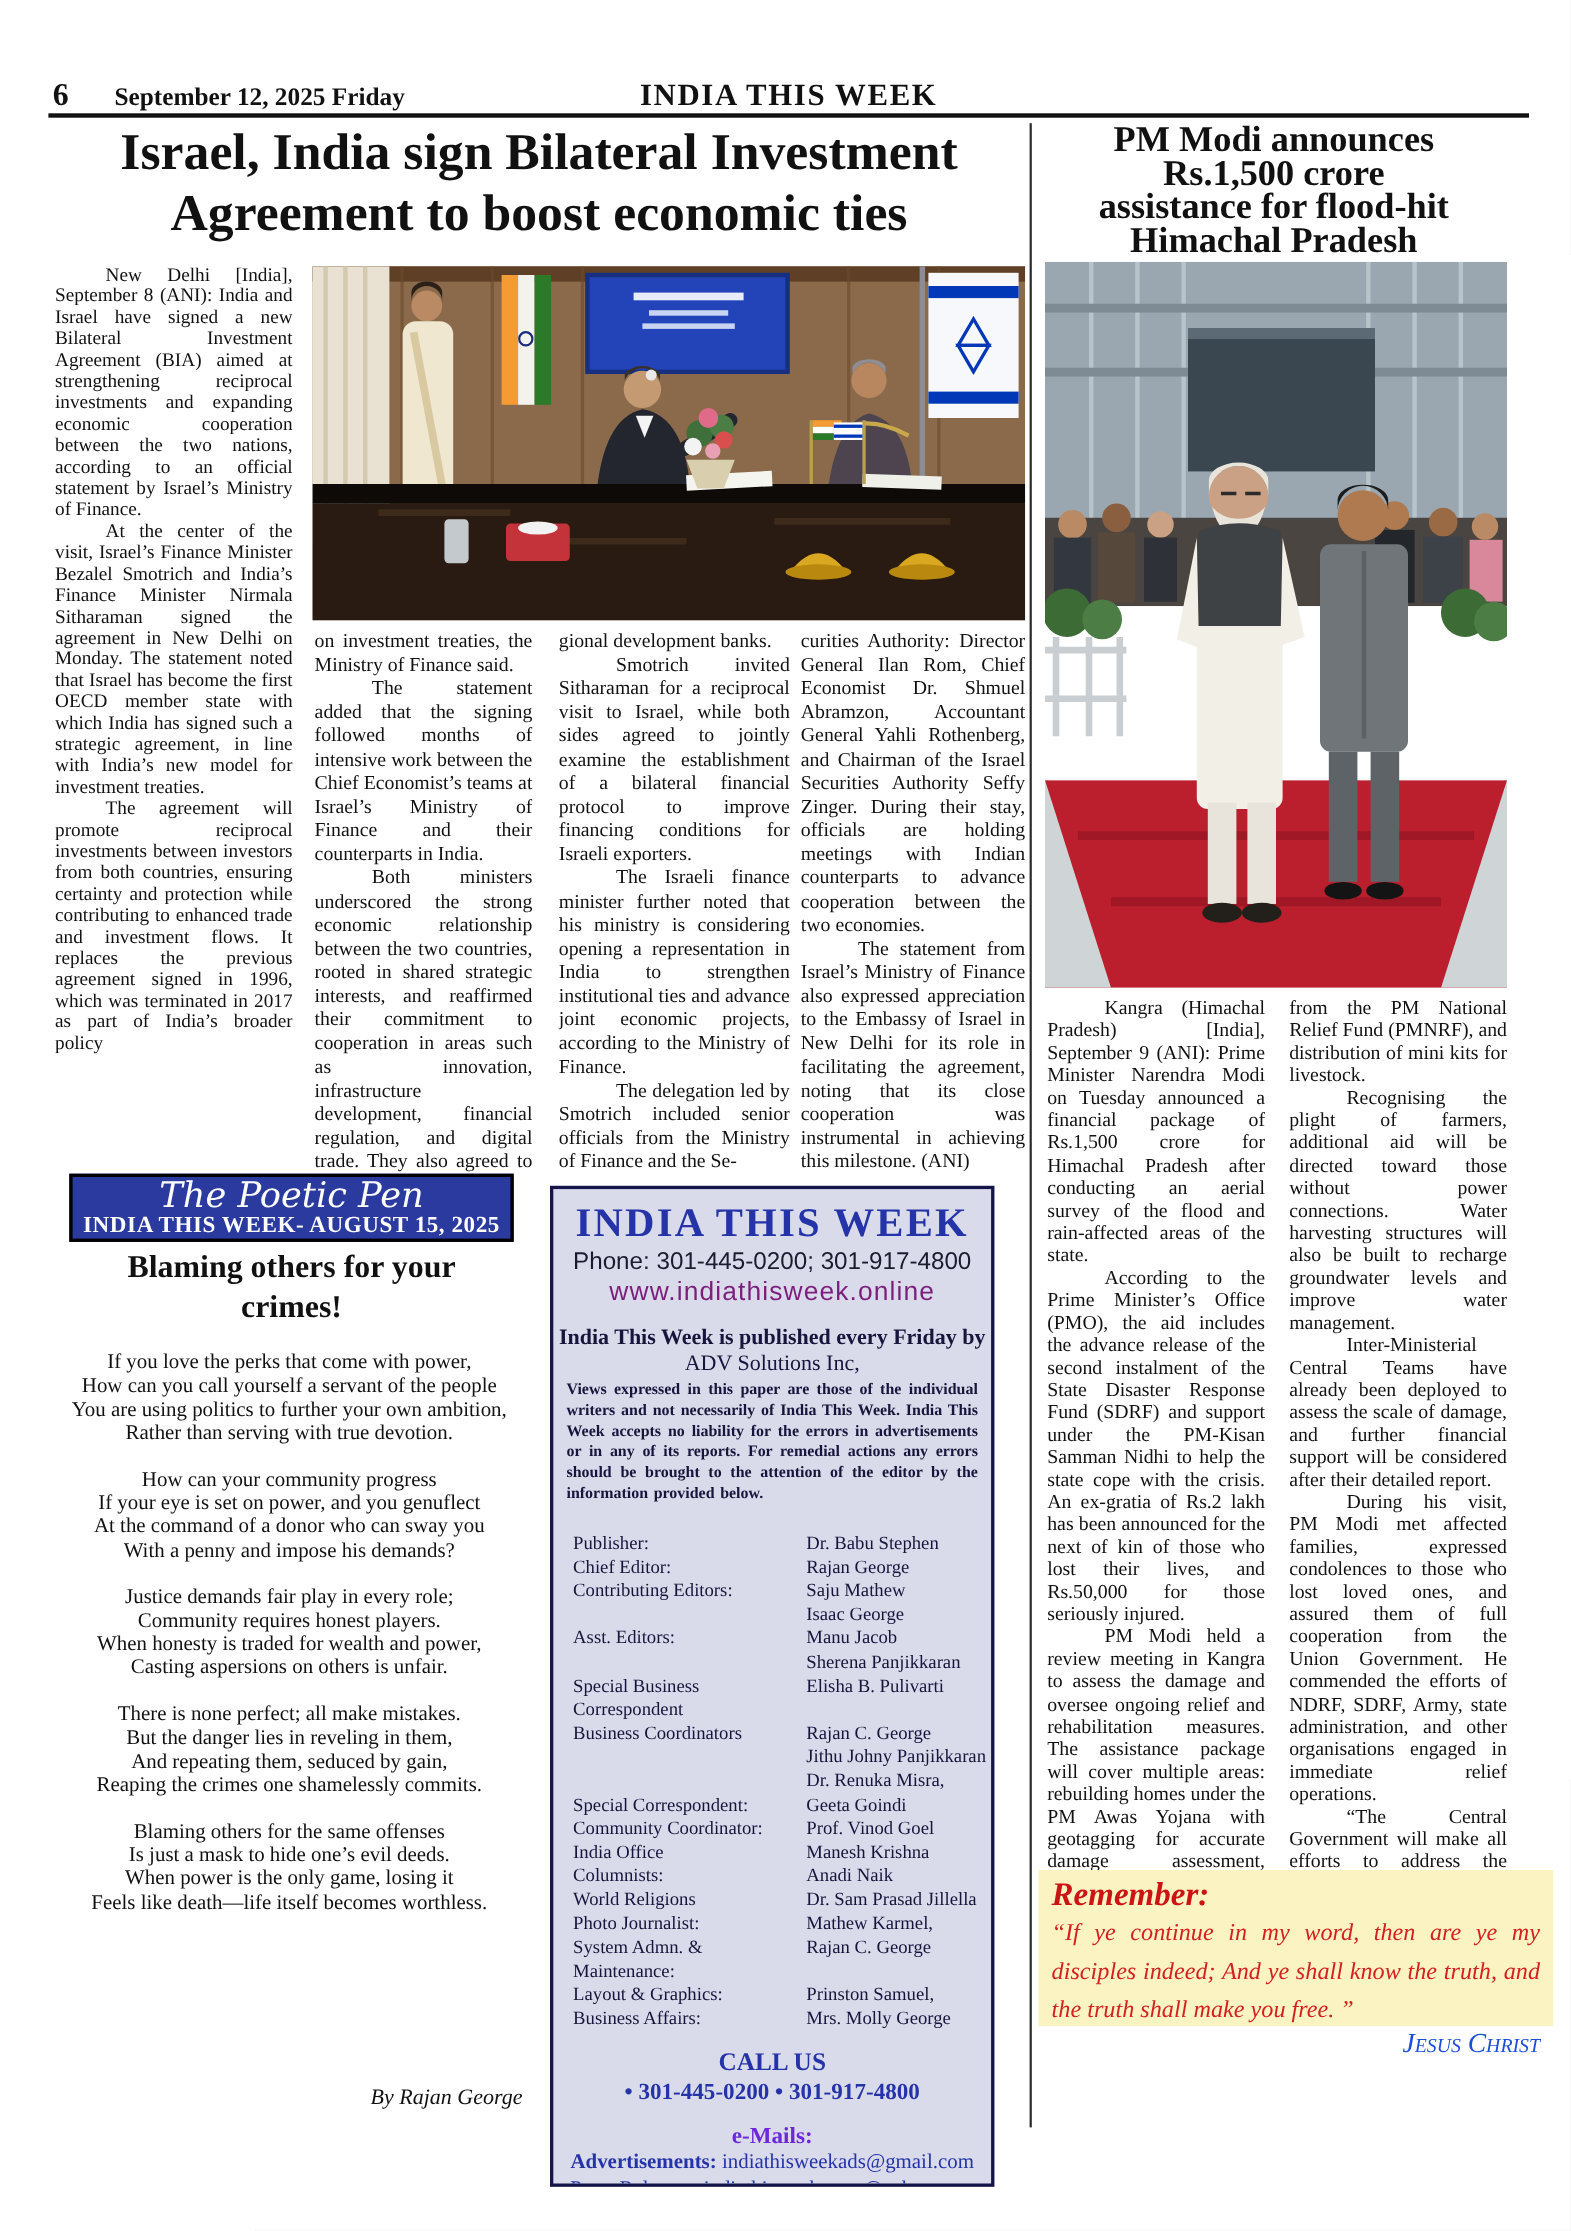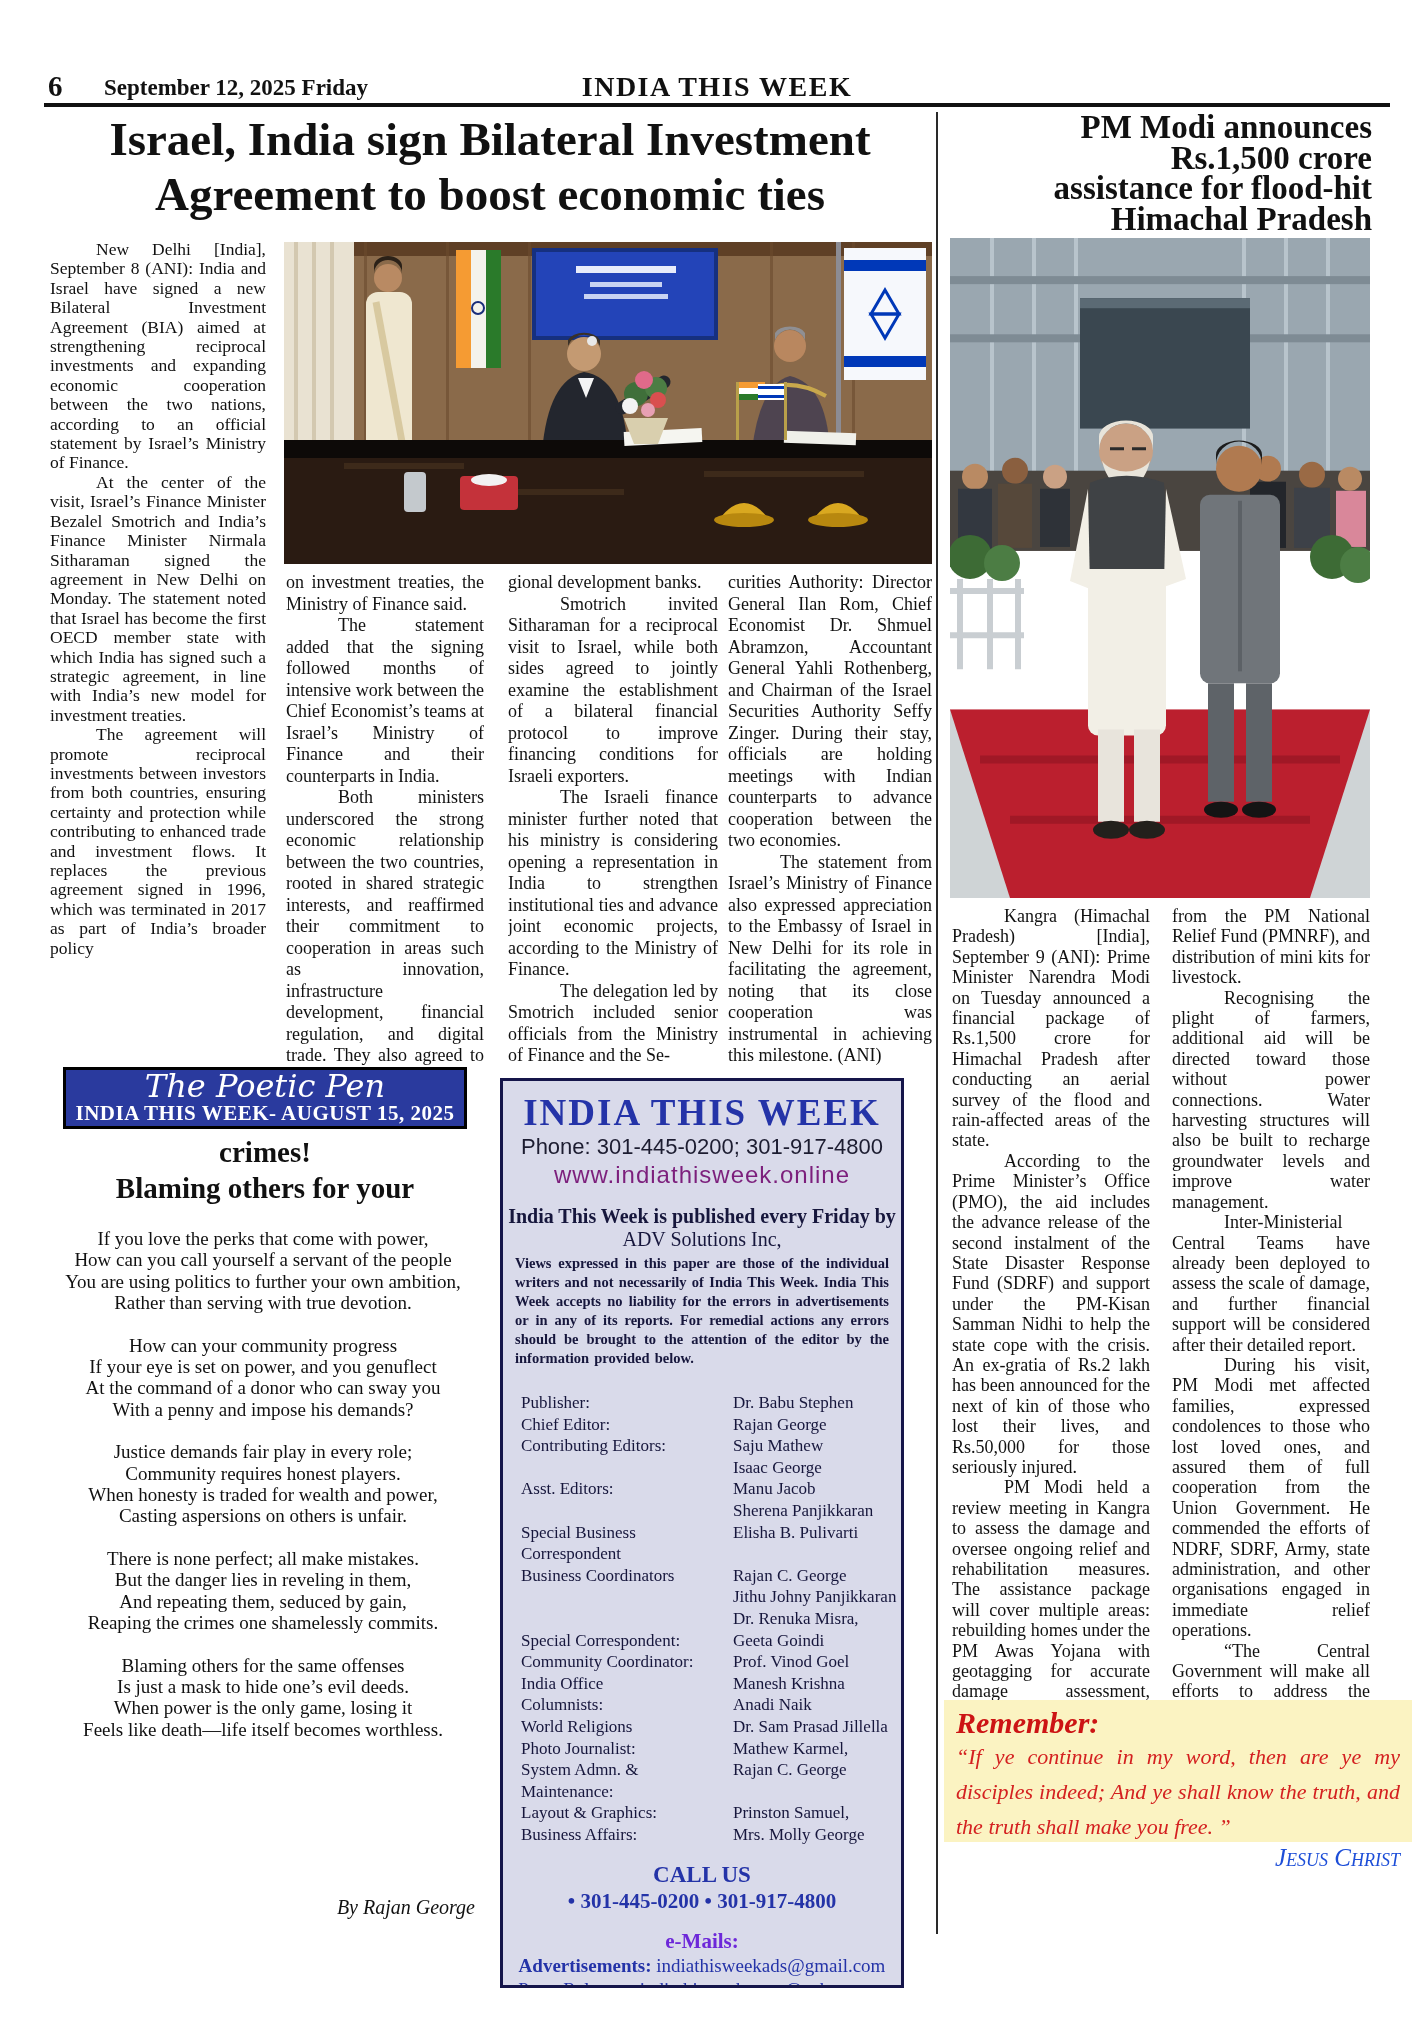--- a/index.html
+++ b/index.html
@@ -55,21 +55,21 @@
   .staff-row{display:flex;}
   .staff .role{width:212px;flex:none;}
   .staff .sname{flex:1;}
   .ib-call{margin-top:16px;font-weight:bold;font-size:23px;color:#2433a8;line-height:27px;}
   .ib-nums{font-weight:bold;font-size:21px;color:#2433a8;line-height:26px;}
   .ib-mailh{margin-top:14px;font-weight:bold;font-size:21px;color:#6d28d9;line-height:26px;}
   .ib-mail{font-size:19px;line-height:24px;color:#2433a8;}
   .ib-mail .lbl{font-weight:bold;}
 
   
-  .modi-headline{position:absolute;left:944px;top:112px;width:428px;margin:0;text-align:right;
+  .modi-headline{position:absolute;left:944px;top:112px;width:428px;margin:0;text-align:center;
                  font-size:33px;line-height:30.5px;font-weight:bold;}
   .modi-photo{position:absolute;left:950px;top:238px;width:420px;height:660px;}
   .modi-l{left:952px;top:906px;width:198px;height:876px;font-size:18px;line-height:20.4px;}
   .modi-r{left:1172px;top:906px;width:198px;height:876px;font-size:18px;line-height:20.4px;}
 
   
   .remember{position:absolute;left:944px;top:1700px;width:468px;height:142px;background:#fbf3c2;
             padding:6px 12px;box-sizing:border-box;}
   .rem-title{color:#cc1414;font-weight:bold;font-style:italic;font-size:30px;line-height:33px;}
   .rem-quote{color:#d42020;font-style:italic;font-size:22px;line-height:35px;text-align:justify;}
@@ -211,22 +211,22 @@
       <p>The statement from Israel’s Ministry of Finance also expressed appreciation to the Embassy of Israel in New Delhi for its role in facilitating the agreement, noting that its close cooperation was instrumental in achieving this milestone. (ANI)</p>
     </div>
   </section>
 
   <section>
     <div class="pp-box">
       <div class="pp-title">The Poetic Pen</div>
       <div class="pp-sub">INDIA THIS WEEK- AUGUST 15, 2025</div>
     </div>
     <div class="poem-title">
+      <span class="hl-line">Blaming others for your</span>
       <span class="hl-line">crimes!</span>
-      <span class="hl-line">Blaming others for your</span>
     </div>
     <div class="poem">
       <div class="stanza">
         <div>If you love the perks that come with power,</div>
         <div>How can you call yourself a servant of the people</div>
         <div>You are using politics to further your own ambition,</div>
         <div>Rather than serving with true devotion.</div>
       </div>
       <div class="stanza">
         <div>How can your community progress</div>

